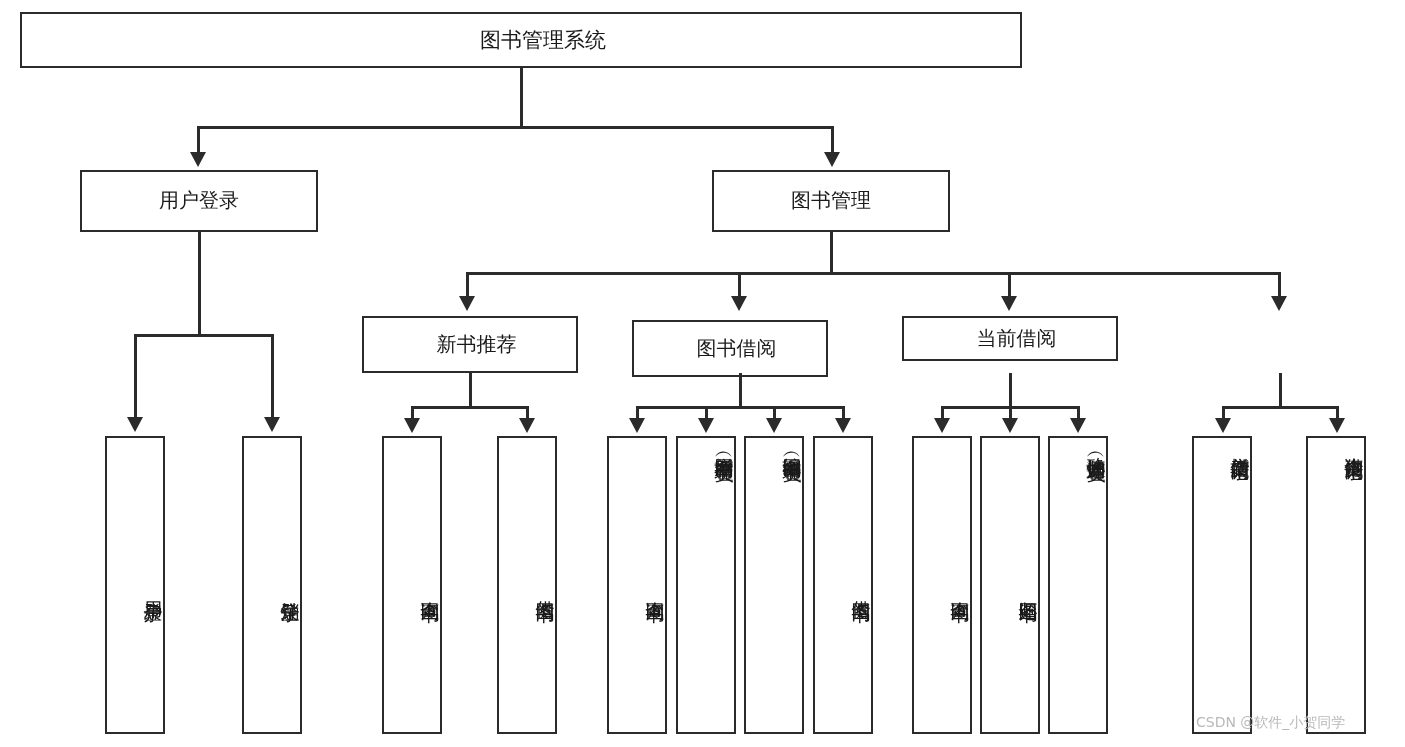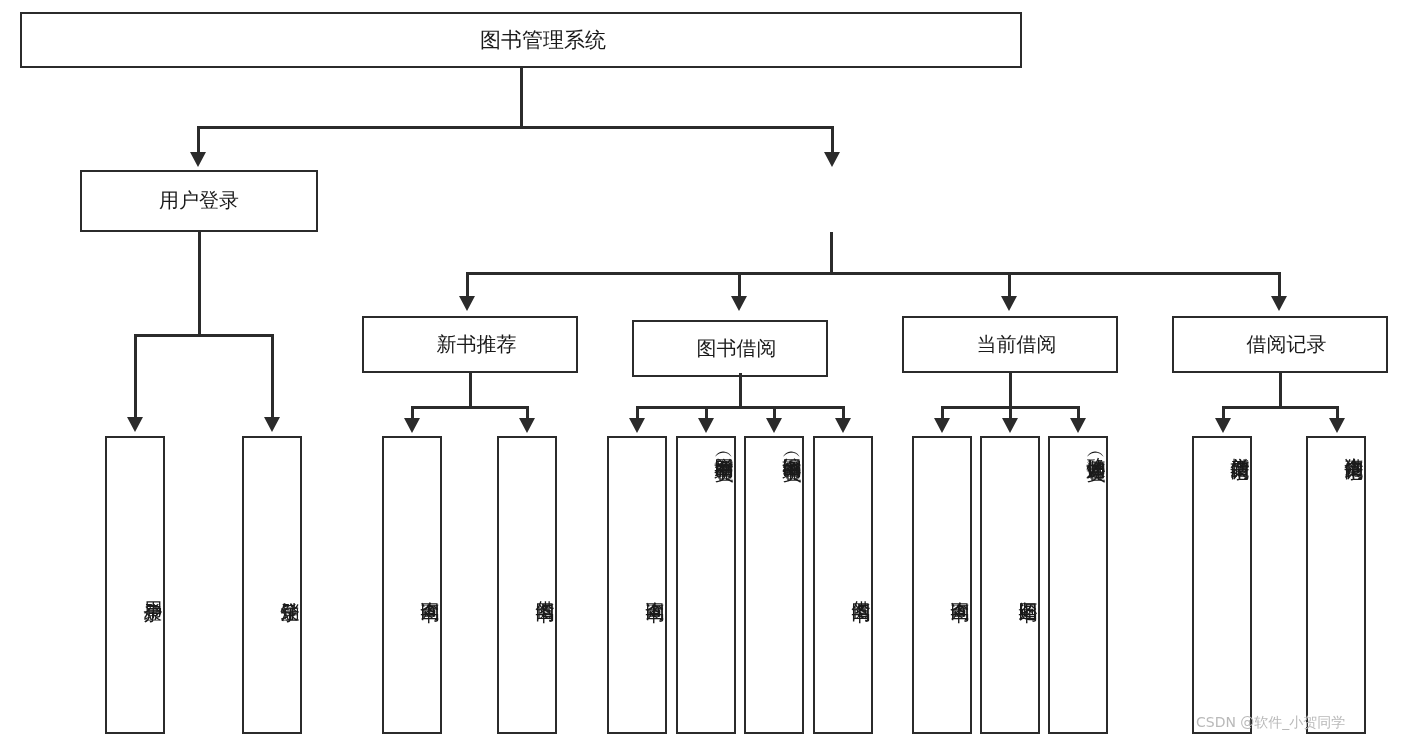--- a/index.html
+++ b/index.html
@@ -91,20 +91,23 @@
 
   <div class="hline" style="left:197px; top:126px; width:637px;"></div>
 
   <div class="vline" style="left:197px; top:126px; height:27px;"></div>
   <div class="arrow" style="left:190px; top:152px;"></div>
   <div class="vline" style="left:831px; top:126px; height:27px;"></div>
   <div class="arrow" style="left:824px; top:152px;"></div>
 
   <div class="node level2" style="left:80px; top:170px; width:238px; height:62px;">
     <span>用户登录</span>
+  </div>
+  <div class="node level2" style="left:712px; top:170px; width:238px; height:62px;">
+    <span>图书管理</span>
   </div>
 
   <div class="vline" style="left:198px; top:232px; height:104px;"></div>
   <div class="hline" style="left:134px; top:334px; width:139px;"></div>
   <div class="vline" style="left:134px; top:334px; height:84px;"></div>
   <div class="arrow" style="left:127px; top:417px;"></div>
   <div class="vline" style="left:271px; top:334px; height:84px;"></div>
   <div class="arrow" style="left:264px; top:417px;"></div>
 
   <div class="vline" style="left:830px; top:232px; height:42px;"></div>
@@ -117,25 +120,22 @@
   <div class="arrow" style="left:1001px; top:296px;"></div>
   <div class="vline" style="left:1278px; top:272px; height:25px;"></div>
   <div class="arrow" style="left:1271px; top:296px;"></div>
 
   <div class="node level3" style="left:362px; top:316px; width:216px; height:57px;">
     <span>新书推荐</span>
   </div>
   <div class="node level3" style="left:632px; top:320px; width:196px; height:57px;">
     <span>图书借阅</span>
   </div>
-  <div class="node level3" style="left:902px; top:316px; width:216px; height:57px;">
+  <div class="node level3" style="left:902px; top:316px; width:216px; height:45px;">
     <span>当前借阅</span>
-  </div>
-  <div class="node level3" style="left:1172px; top:316px; width:216px; height:57px;">
-    <span>借阅记录</span>
   </div>
 
   <div class="vline" style="left:469px; top:373px; height:35px;"></div>
   <div class="hline" style="left:411px; top:406px; width:117px;"></div>
   <div class="vline" style="left:411px; top:406px; height:13px;"></div>
   <div class="arrow" style="left:404px; top:418px;"></div>
   <div class="vline" style="left:526px; top:406px; height:13px;"></div>
   <div class="arrow" style="left:519px; top:418px;"></div>
 
   <div class="vline" style="left:739px; top:373px; height:35px;"></div>

